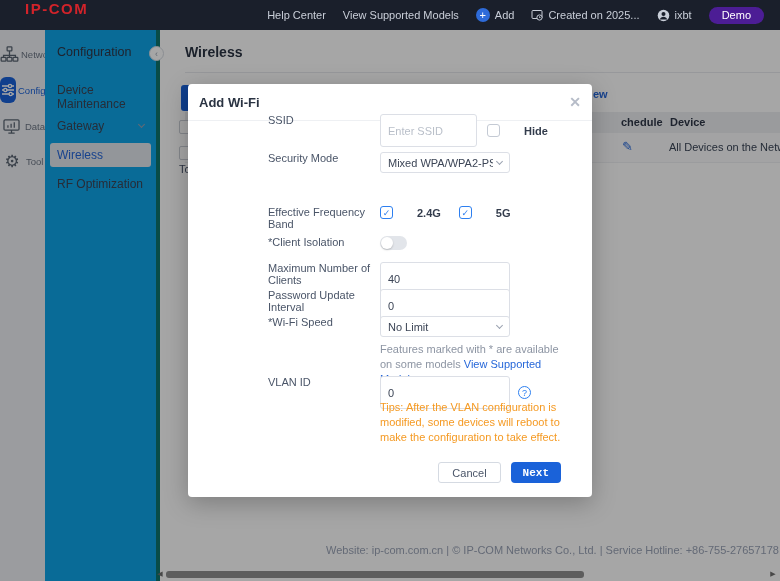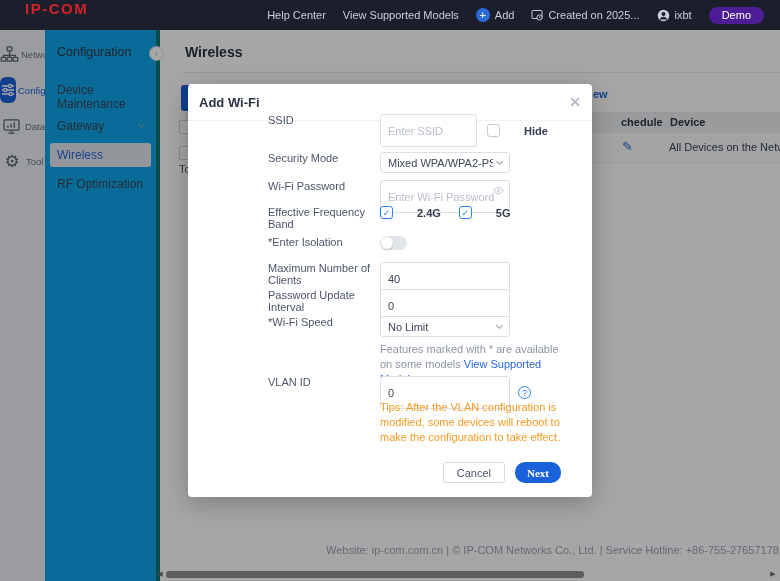--- a/index.html
+++ b/index.html
@@ -96,22 +96,22 @@
   .toggle .knob { position:absolute; left:1px; top:1px; width:12px; height:12px; border-radius:50%;
                   background:#fff; box-shadow:0 1px 2px rgba(0,0,0,0.2); }
   .note { position:absolute; left:192px; width:188px; color:#8d95a3; line-height:1.35; }
   .note a { color:#2667d9; text-decoration:none; cursor:pointer; }
   .q-circle { width:13px; height:13px; border:1px solid #2d7ff0; border-radius:50%; color:#2d7ff0;
               font-size:9px; display:flex; align-items:center; justify-content:center; margin-left:8px; cursor:pointer; }
   .tip { position:absolute; left:192px; width:192px; color:#f59a23; line-height:1.35; }
   .modal-btns { position:absolute; left:0; right:31px; top:378px; display:flex; justify-content:flex-end; gap:10px; }
   .btn-cancel { height:21px; padding:0 13px; background:#fff; border:1px solid #d5dae2; border-radius:3px;
                 color:#4a5568; font-size:11px; cursor:pointer; font-family:"Liberation Sans", sans-serif; }
-  .btn-next { height:21px; padding:0 12px; background:#1a62d9; border:none; border-radius:10px;
-              color:#fff; font-size:11px; font-weight:bold; cursor:pointer; font-family:Liberation Serif, serif; }
+  .btn-next { height:21px; padding:0 12px; background:#1a62d9; border:none; border-radius:4px;
+              color:#fff; font-size:11px; font-weight:bold; cursor:pointer; font-family:Liberation Mono, monospace; }
 </style>
 </head>
 <body>
 
 <div class="page">
 
   <div class="topbar">
     <div class="logo">IP-COM</div>
     <div class="top-right">
       <span class="top-link">Help Center</span>
@@ -252,45 +252,33 @@
     </div>
 
     <div class="mrow" style="top:68px">
       <span class="mlabel">Security Mode</span>
       <span class="sel">
         <span class="sel-text">Mixed WPA/WPA2-PSK (recom</span>
         <span class="chev-down"></span>
       </span>
     </div>
 
-    <div class="mrow" style="top:96px">
-      <span class="mlabel">Wi-Fi Password</span>
-      <span class="mctl pw-wrap">
-        <input class="txt-input" type="text" placeholder="Enter Wi-Fi Password" style="">
-        <span class="eye">
-          <svg width="11" height="11" viewBox="0 0 12 12">
-              <path d="M1 6c1.6-2.4 3.3-3.5 5-3.5S9.4 3.6 11 6c-1.6 2.4-3.3 3.5-5 3.5S2.6 8.4 1 6z" fill="none" stroke="#b9bfc9"></path>
-              <circle cx="6" cy="6" r="1.4" fill="none" stroke="#b9bfc9"></circle>
-            </svg>
-        </span>
-      </span>
-    </div>
 
     <div class="mrow" style="top:122px">
       <span class="mlabel">Effective Frequency Band</span>
       <span class="mctl">
         <span class="blue-cb">✓</span>
         <span class="cb-lab">2.4G</span>
         <span class="blue-cb" style="margin-left:18px">✓</span>
         <span class="cb-lab">5G</span>
       </span>
     </div>
 
     <div class="mrow" style="top:152px">
-      <span class="mlabel">*Enter Isolation</span>
+      <span class="mlabel">*Client Isolation</span>
       <span class="toggle">
           <span class="knob"></span>
         </span>
     </div>
 
     <div class="mrow" style="top:178px">
       <span class="mlabel">Maximum Number of Clients</span>
       <input class="txt-input" value="40" style="">
     </div>
 

